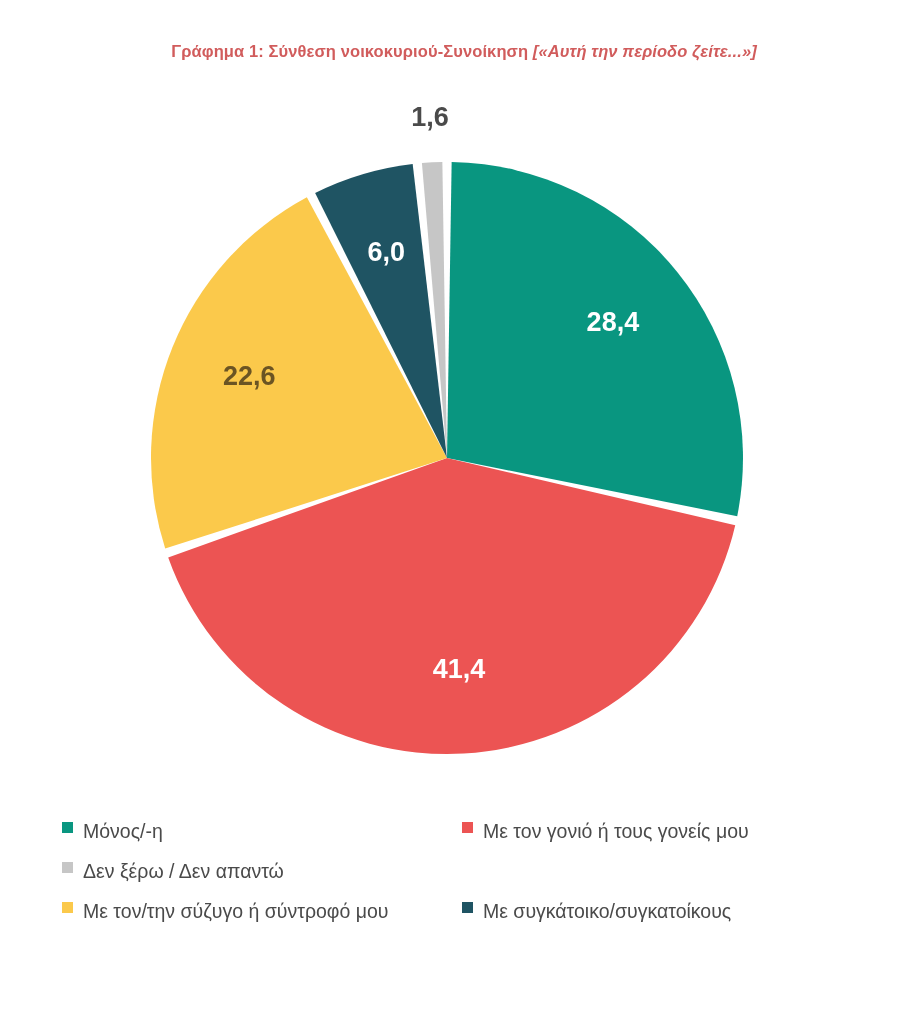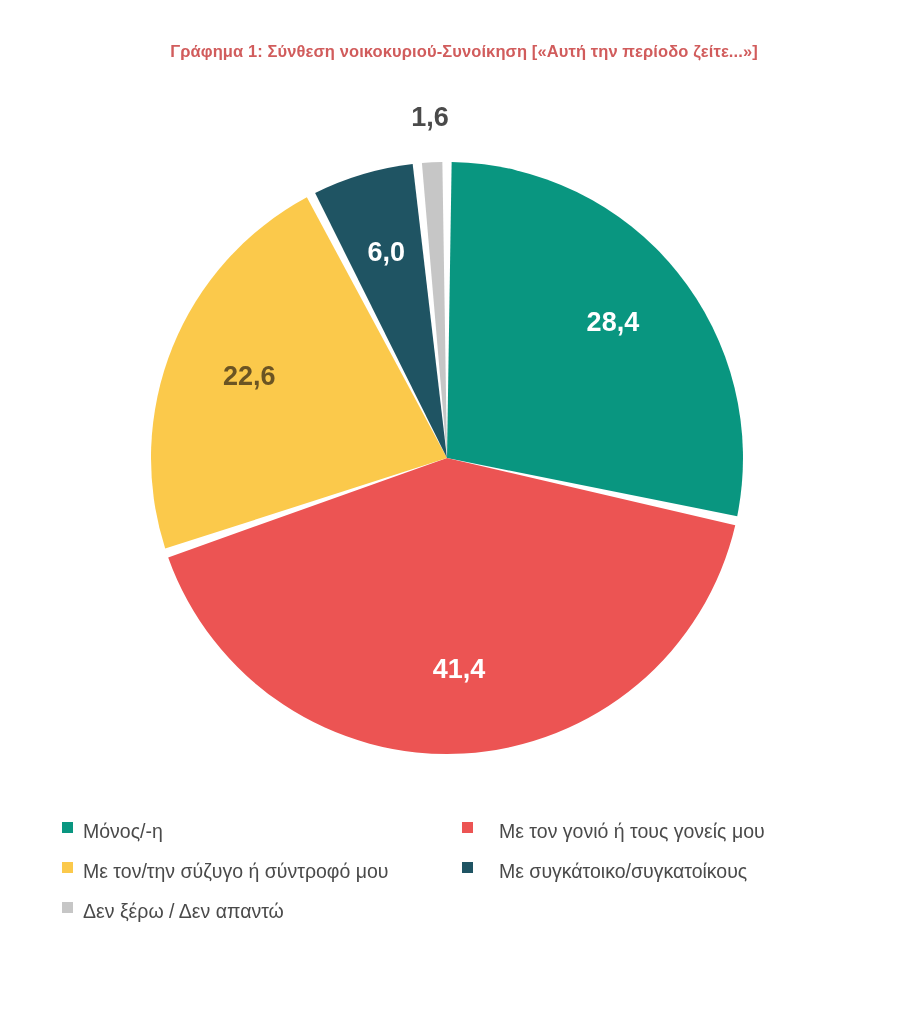--- a/index.html
+++ b/index.html
@@ -29,21 +29,21 @@
     left: 0;
     width: 900px;
     text-align: center;
     font-size: 16.5px;
     font-weight: bold;
     color: #d15c5c;
     letter-spacing: 0.1px;
     white-space: nowrap;
   }
   .chart-title .t-main { font-style: normal; margin-left: 28px; }
-  .chart-title .t-sub  { }
+  .chart-title .t-sub  { font-style: italic; }
 
   
   .pie-wrap {
     position: absolute;
     left: 0;
     top: 100px;
     width: 900px;
     height: 700px;
   }
   .pie-svg {
@@ -79,21 +79,21 @@
     white-space: nowrap;
   }
   .legend-item .swatch {
     width: 11px;
     height: 11px;
     flex: 0 0 11px;
     margin-right: 10px;
     display: inline-block;
   }
   .legend-col-a { width: 400px; }
-  .legend-col-b { width: 376px; gap: 16px; }
+  .legend-col-b { width: 376px; }
 </style>
 </head>
 <body>
 
 <div class="page">
 
   <div class="chart-title">
     <span class="t-main">Γράφημα 1: Σύνθεση νοικοκυριού-Συνοίκηση </span><span class="t-sub">[«Αυτή την περίοδο ζείτε...»]</span>
   </div>
 
@@ -122,29 +122,29 @@
         <span class="swatch" id="sw0" style="background: rgb(9, 150, 128);"></span>
         <span>Μόνος/-η</span>
       </div>
       <div class="legend-item legend-col-b">
         <span class="swatch" id="sw1" style="background: rgb(236, 84, 83);"></span>
         <span>Με τον γονιό ή τους γονείς μου</span>
       </div>
     </div>
     <div class="legend-row">
       <div class="legend-item legend-col-a">
+        <span class="swatch" id="sw4" style="background: rgb(198, 198, 198);"></span>
+        <span>Δεν ξέρω / Δεν απαντώ</span>
+      </div>
+    </div>
+    <div class="legend-row">
+      <div class="legend-item legend-col-a">
         <span class="swatch" id="sw2" style="background: rgb(251, 201, 75);"></span>
         <span>Με τον/την σύζυγο ή σύντροφό μου</span>
       </div>
       <div class="legend-item legend-col-b">
         <span class="swatch" id="sw3" style="background: rgb(31, 84, 99);"></span>
         <span>Με συγκάτοικο/συγκατοίκους</span>
       </div>
     </div>
-    <div class="legend-row">
-      <div class="legend-item legend-col-a">
-        <span class="swatch" id="sw4" style="background: rgb(198, 198, 198);"></span>
-        <span>Δεν ξέρω / Δεν απαντώ</span>
-      </div>
-    </div>
   </div>
 
 </div>
 
 </body></html>

